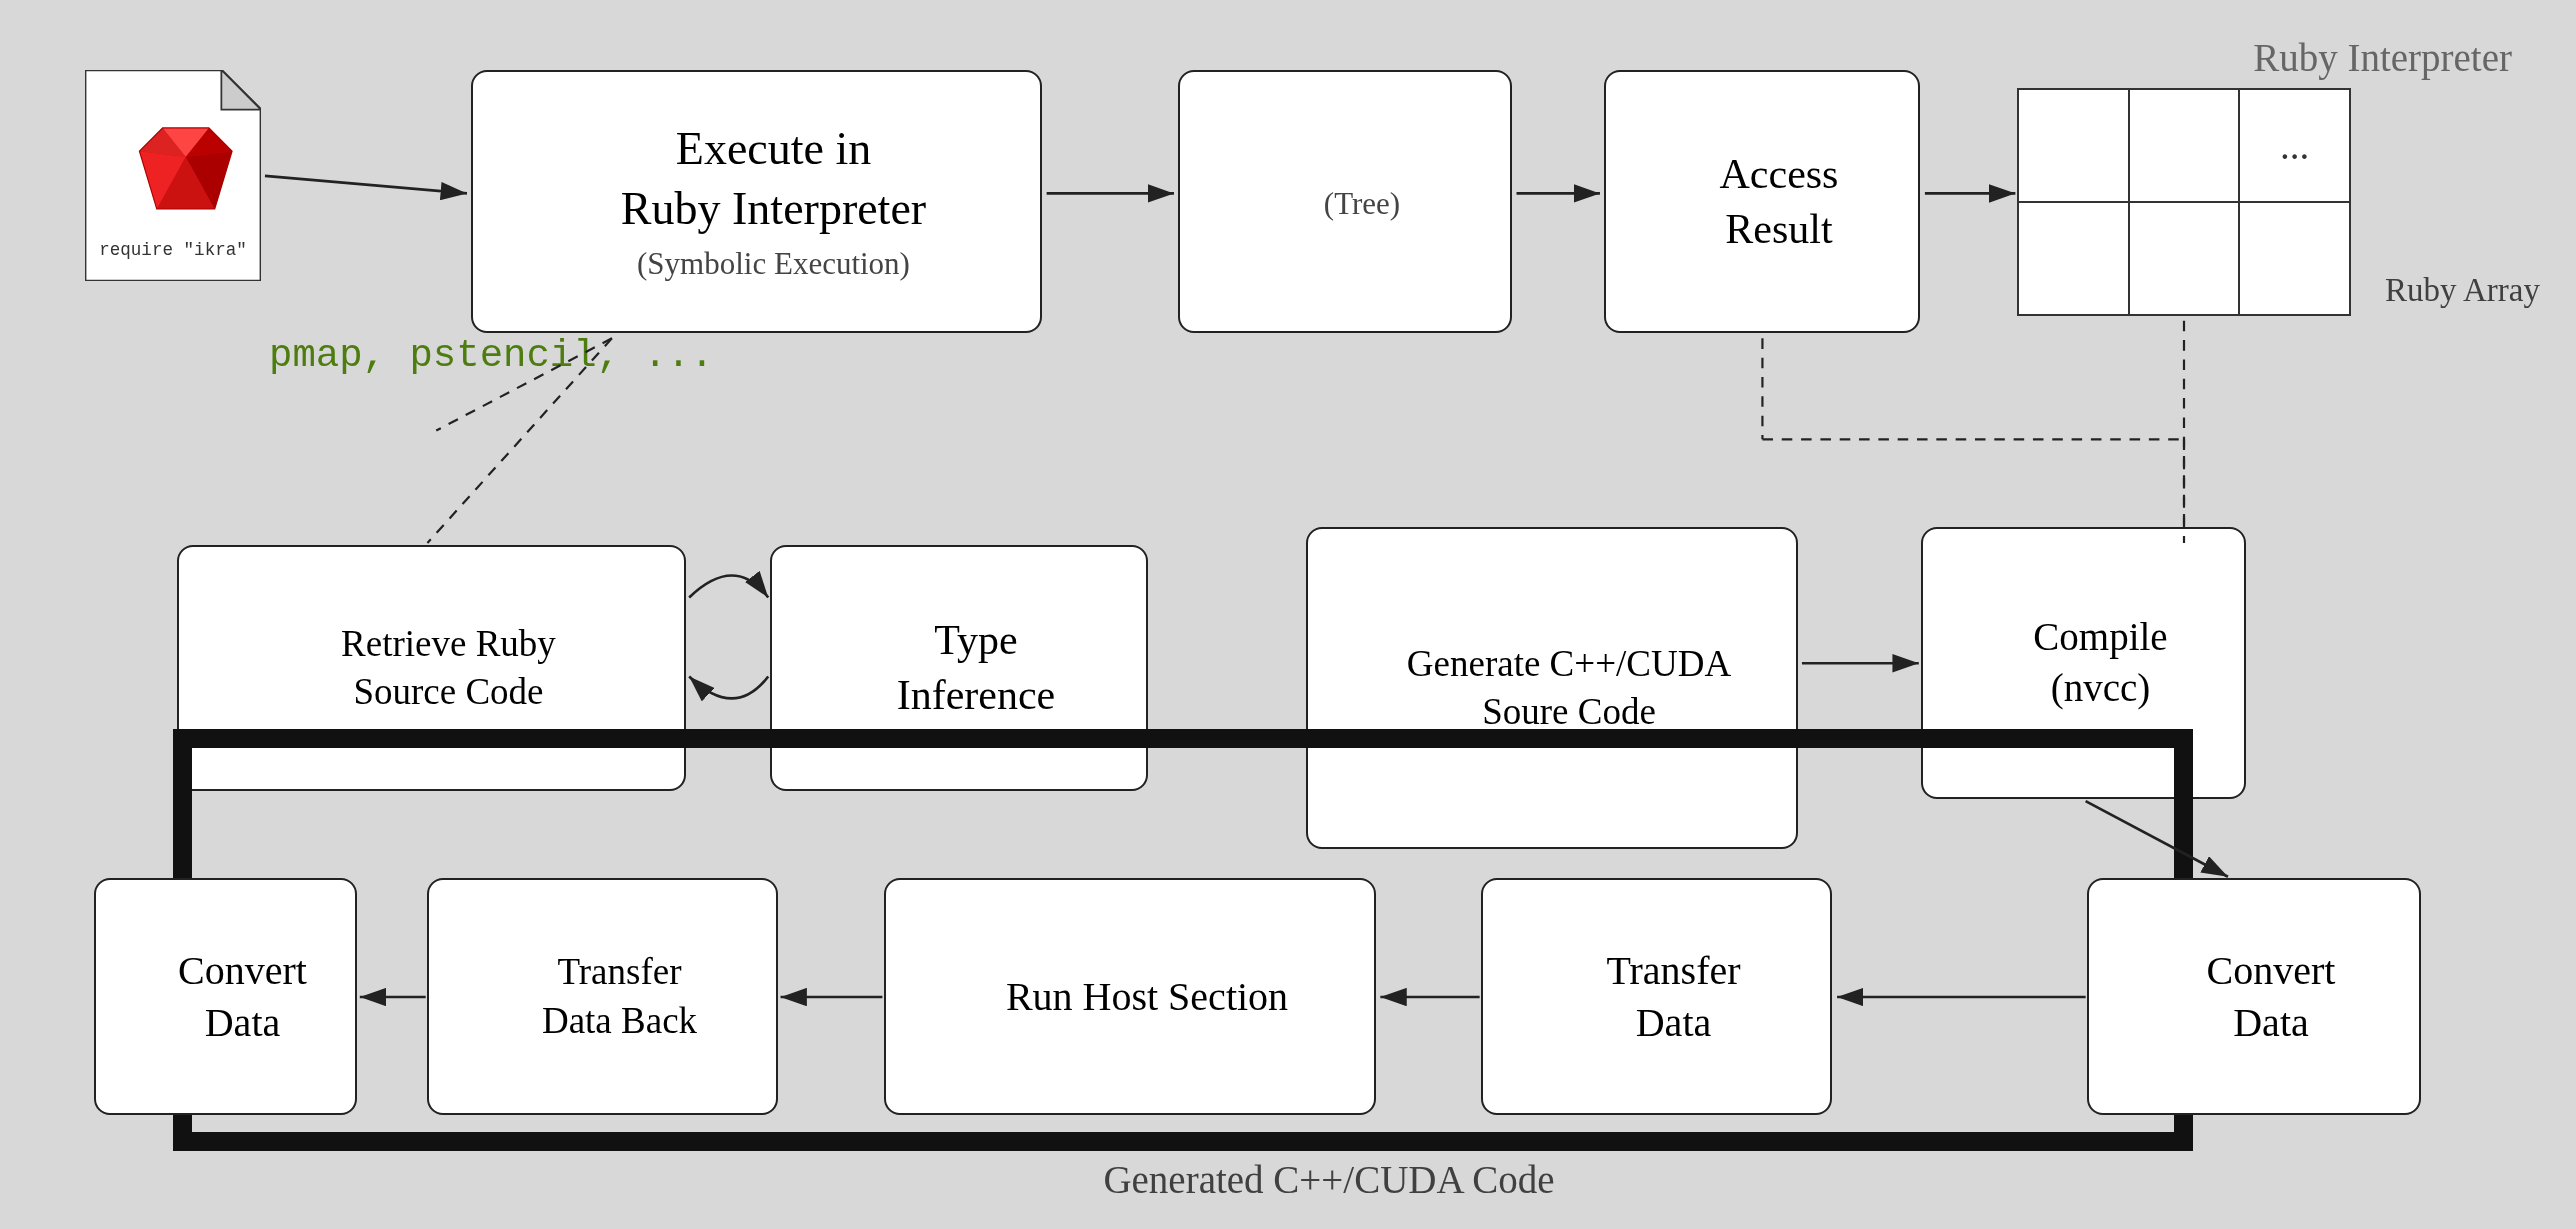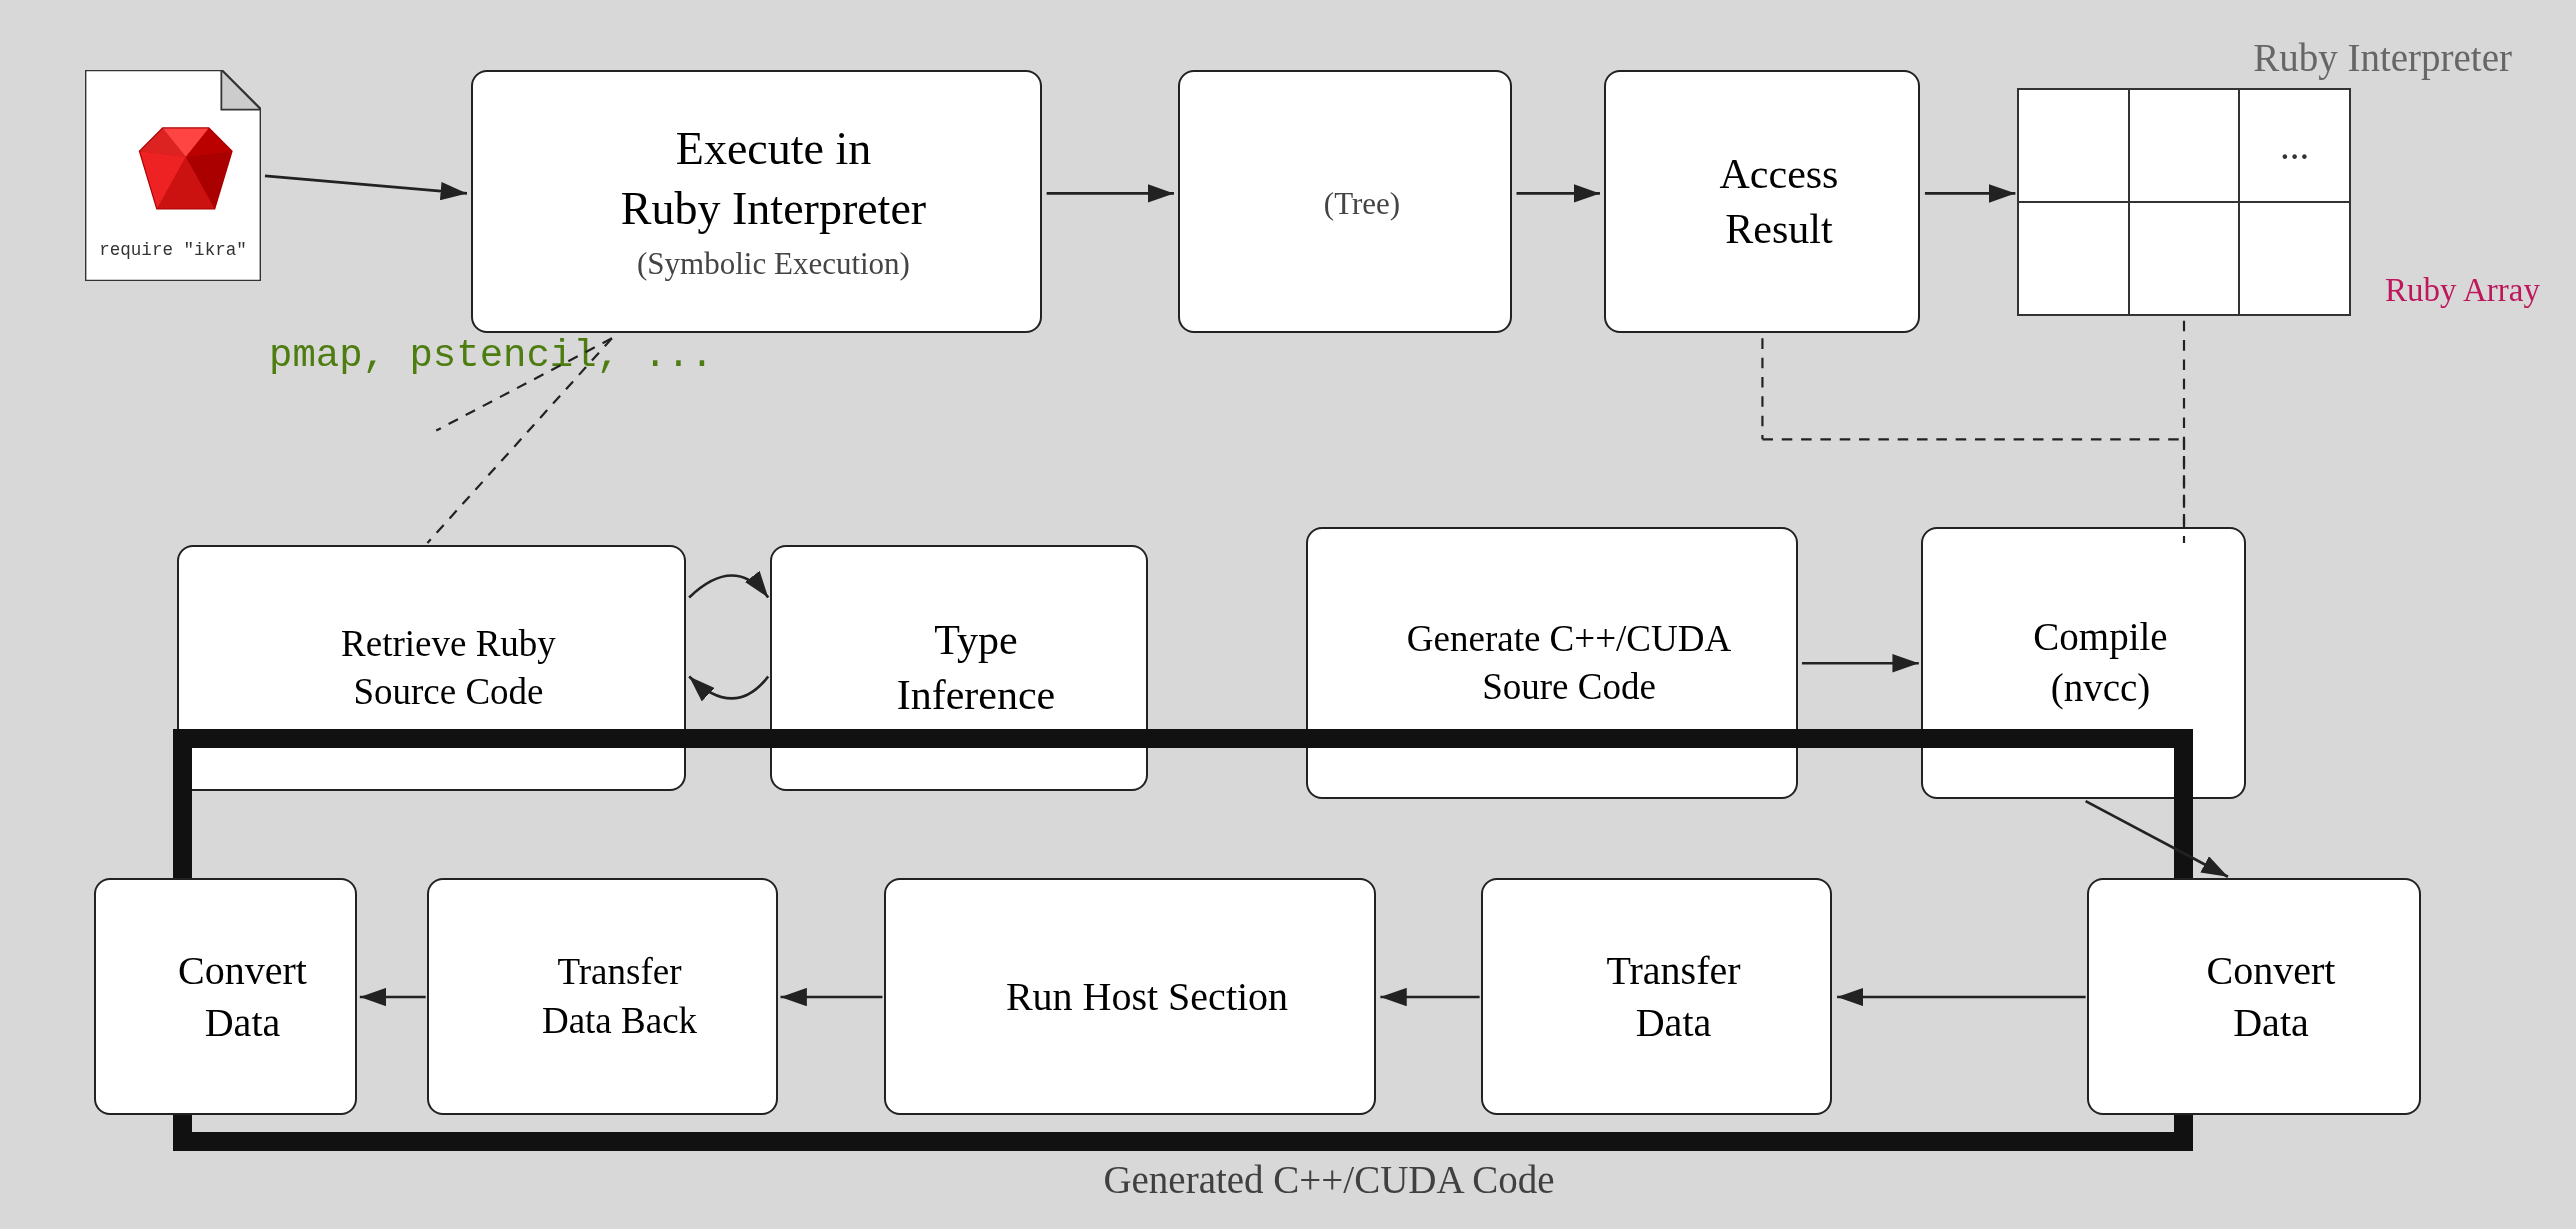--- a/index.html
+++ b/index.html
@@ -69,21 +69,21 @@
       font-family: 'Courier New', monospace;
       color: #4d7c0f;
     }
 
     
     .ruby-array-label {
       position: absolute;
       top: 272px;
       right: 77px;
       font-size: 33px;
-      color: #be185d;
+      color: #404040;
     }
 
     
     .generated-label {
       position: absolute;
       bottom: 33px;
       left: 50%;
       transform: translateX(-50%);
       font-size: 39px;
       color: #555;
@@ -175,21 +175,21 @@
   <div class="box" style="left: 729px; top: 545px; width: 378px; height: 246px; font-size: 42px;">
     <span style="white-space:pre-line;">Type
 Inference</span>
   </div>
 
   <div class="box" style="left: 136px; top: 545px; width: 509px; height: 246px; font-size: 37px;">
     <span style="white-space:pre-line;">Retrieve Ruby
 Source Code</span>
   </div>
 
-  <div class="box" style="left: 1265px; top: 527px; width: 492px; height: 272px; font-size: 37px; justify-content: center;">
+  <div class="box" style="left: 1265px; top: 527px; width: 492px; height: 322px; font-size: 37px; justify-content: center;">
     <span style="white-space:pre-line;">Generate C++/CUDA
 Soure Code</span>
   </div>
 
   <div class="box" style="left: 1880px; top: 527px; width: 325px; height: 272px; font-size: 39px;">
     <span style="white-space:pre-line;">Compile
 (nvcc)</span>
   </div>
 
   <div class="black-border-box"></div>

